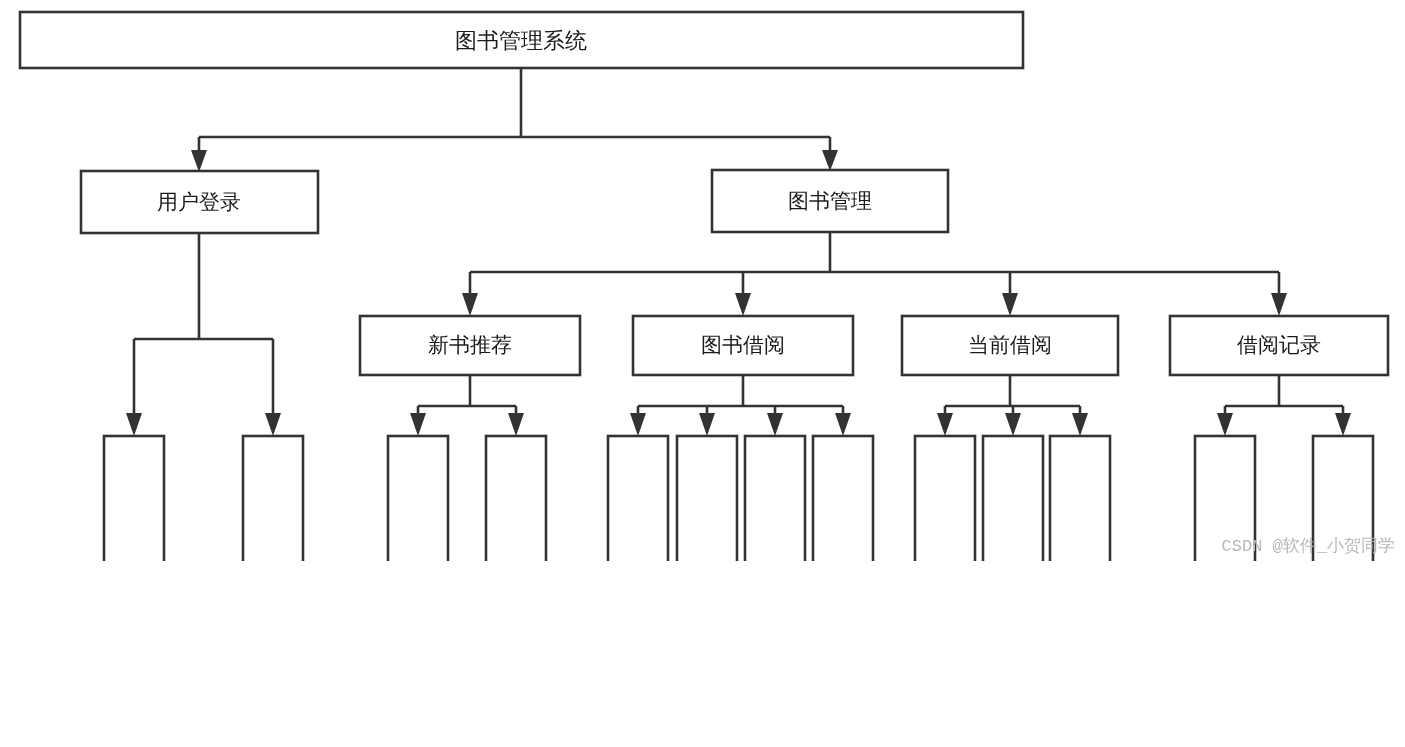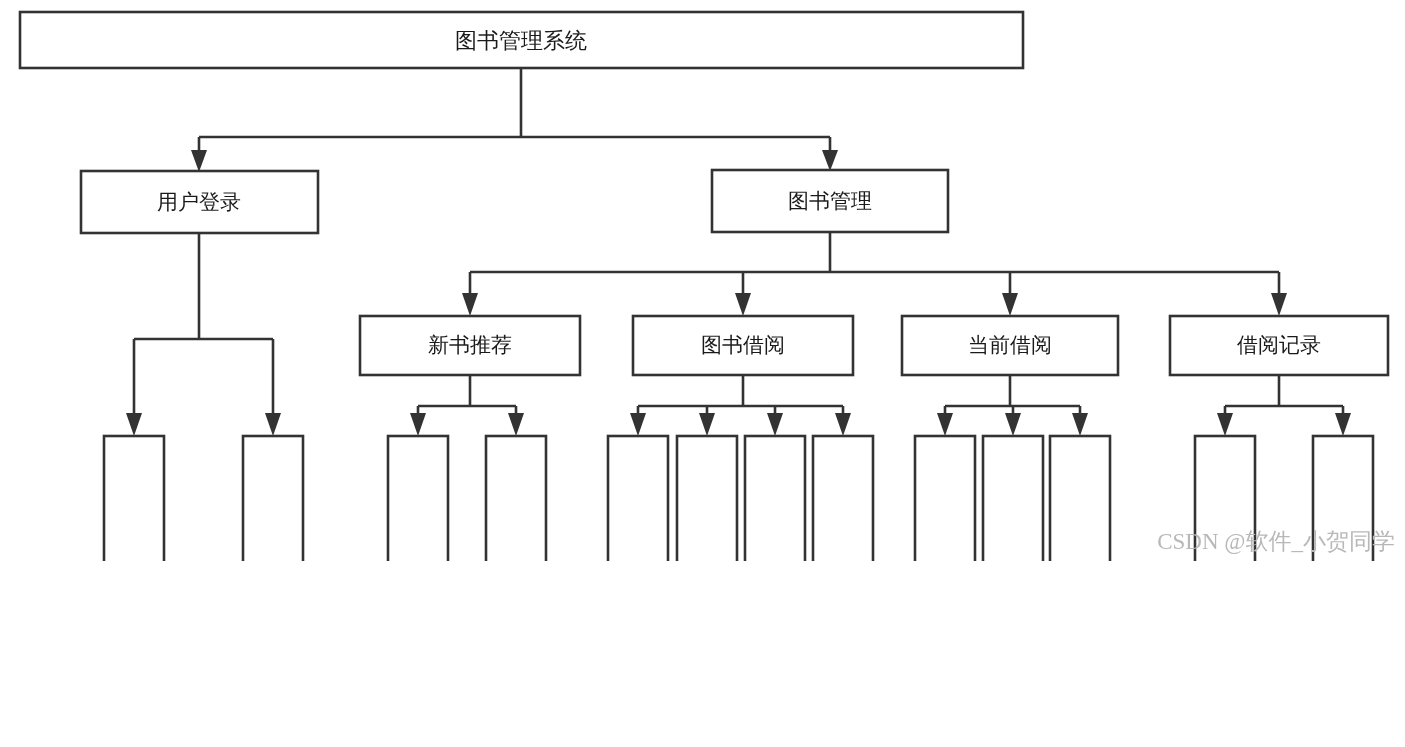--- a/index.html
+++ b/index.html
@@ -62,22 +62,22 @@
     display: flex;
     align-items: flex-start;
     justify-content: center;
     white-space: nowrap;
     pointer-events: none;
   }
   .watermark {
     position: absolute;
     right: 10px;
     bottom: 4px;
-    font-family: Liberation Serif, serif;
-    font-size: 23px;
+    font-family: Liberation Mono, monospace;
+    font-size: 17px;
     color: #b8b8b8;
     white-space: nowrap;
   }
 </style>
 </head>
 <body>
 
 <div id="stage">
 
   <svg id="diagram-svg" viewBox="0 0 1405 747">

